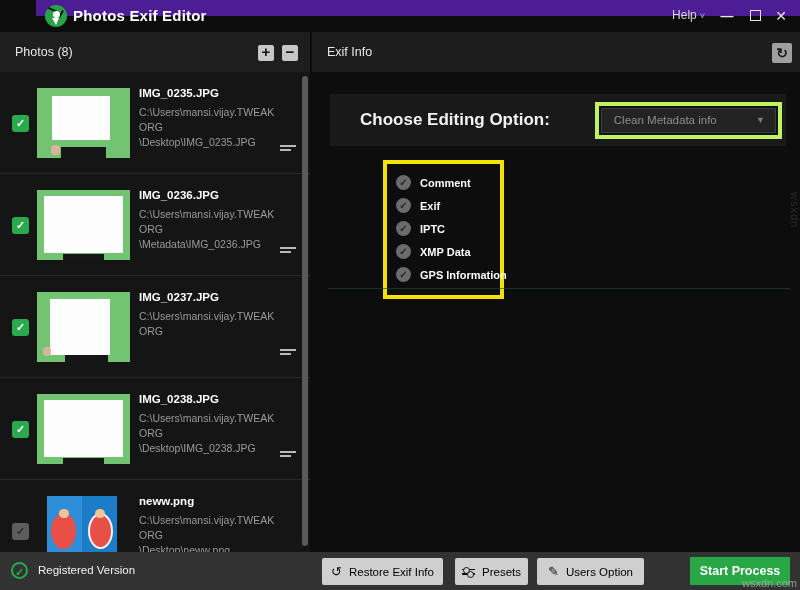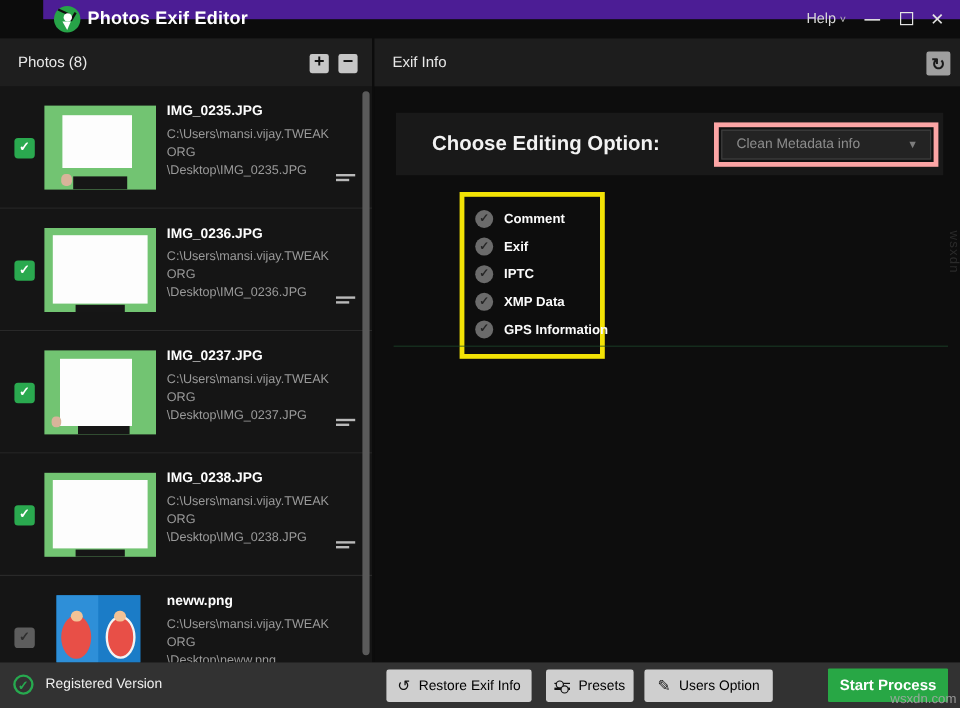--- a/index.html
+++ b/index.html
@@ -72,21 +72,21 @@
   .ppath { color:#9a9a9a; font-size:10.5px; line-height:15px; word-break:break-all; }
   .menu-lines { position:absolute; right:14px; bottom:22px; width:16px; }
   .menu-lines i { display:block; height:2px; background:#b9b9b9; margin-top:2px; }
   .menu-lines i:last-child { width:11px; }
   .scroll-thumb { position:absolute; right:2px; top:44px; bottom:6px; width:6px; background:#5a5a5a; border-radius:3px; }
 
   
   .choose-row { position:absolute; left:18px; right:14px; top:62px; height:52px; background:#191919;
                 display:flex; align-items:center; }
   .choose-label { color:#f2f2f2; font-size:17px; font-weight:bold; padding-left:30px; white-space:nowrap; }
-  .dd-wrap { margin-left:45px; margin-right:4px; flex:1; border:4px solid #fca5a5; padding:2px; background:#111; }
+  .dd-wrap { margin-left:45px; margin-right:4px; flex:1; border:4px solid #bef264; padding:2px; background:#111; }
   .dropdown { position:relative; height:25px; background:#232323; border:1px solid #3e3e3e; }
   .dd-value { position:absolute; left:12px; top:5px; color:#8d8d8d; font-size:11.5px; }
   .dd-caret { position:absolute; right:10px; top:6px; color:#7d7d7d; font-size:9px; }
 
   .checklist { position:absolute; left:71px; top:128px; width:121px; border:4px solid #f2e205; background:#0d0d0d;
                padding:7px 8px 9px 9px; }
   .chk-item { display:flex; align-items:center; height:23px; }
   .chk-icon { width:15px; height:15px; border-radius:50%; background:#6b6b6b; color:#262626; font-size:10px;
               font-weight:bold; text-align:center; line-height:15px; margin-right:9px; flex:none; }
   .chk-label { color:#fbfbfb; font-size:11px; font-weight:bold; white-space:nowrap; }
@@ -161,40 +161,39 @@
               <i></i>
             </span>
           </div>
           <div class="photo-item">
             <span class="cb">✓</span>
             <div class="thumb green green-b"><span class="body"></span><span class="board"></span><span class="hand"></span></div>
             <div class="pmeta">
               <div class="pname">IMG_0236.JPG</div>
               <div class="ppath">
                 <div>C:\Users\mansi.vijay.TWEAKORG</div>
-                <div>\Desktop\IMG_0236.JPG</div>
+                <div>\Metadata\IMG_0236.JPG</div>
               </div>
             </div>
             <span class="menu-lines">
               <i></i>
               <i></i>
             </span>
           </div>
           <div class="photo-item">
             <span class="cb">✓</span>
             <div class="thumb green green-c">
               <span class="body"></span>
               <span class="board"></span>
               <span class="hand"></span>
             </div>
             <div class="pmeta">
               <div class="pname">IMG_0237.JPG</div>
               <div class="ppath">
                 <div>C:\Users\mansi.vijay.TWEAKORG</div>
-                <div>\Desktop\IMG_0237.JPG</div>
               </div>
             </div>
             <span class="menu-lines">
               <i></i>
               <i></i>
             </span>
           </div>
           <div class="photo-item">
             <span class="cb">✓</span>
             <div class="thumb green green-b"><span class="body"></span><span class="board"></span><span class="hand"></span></div>

